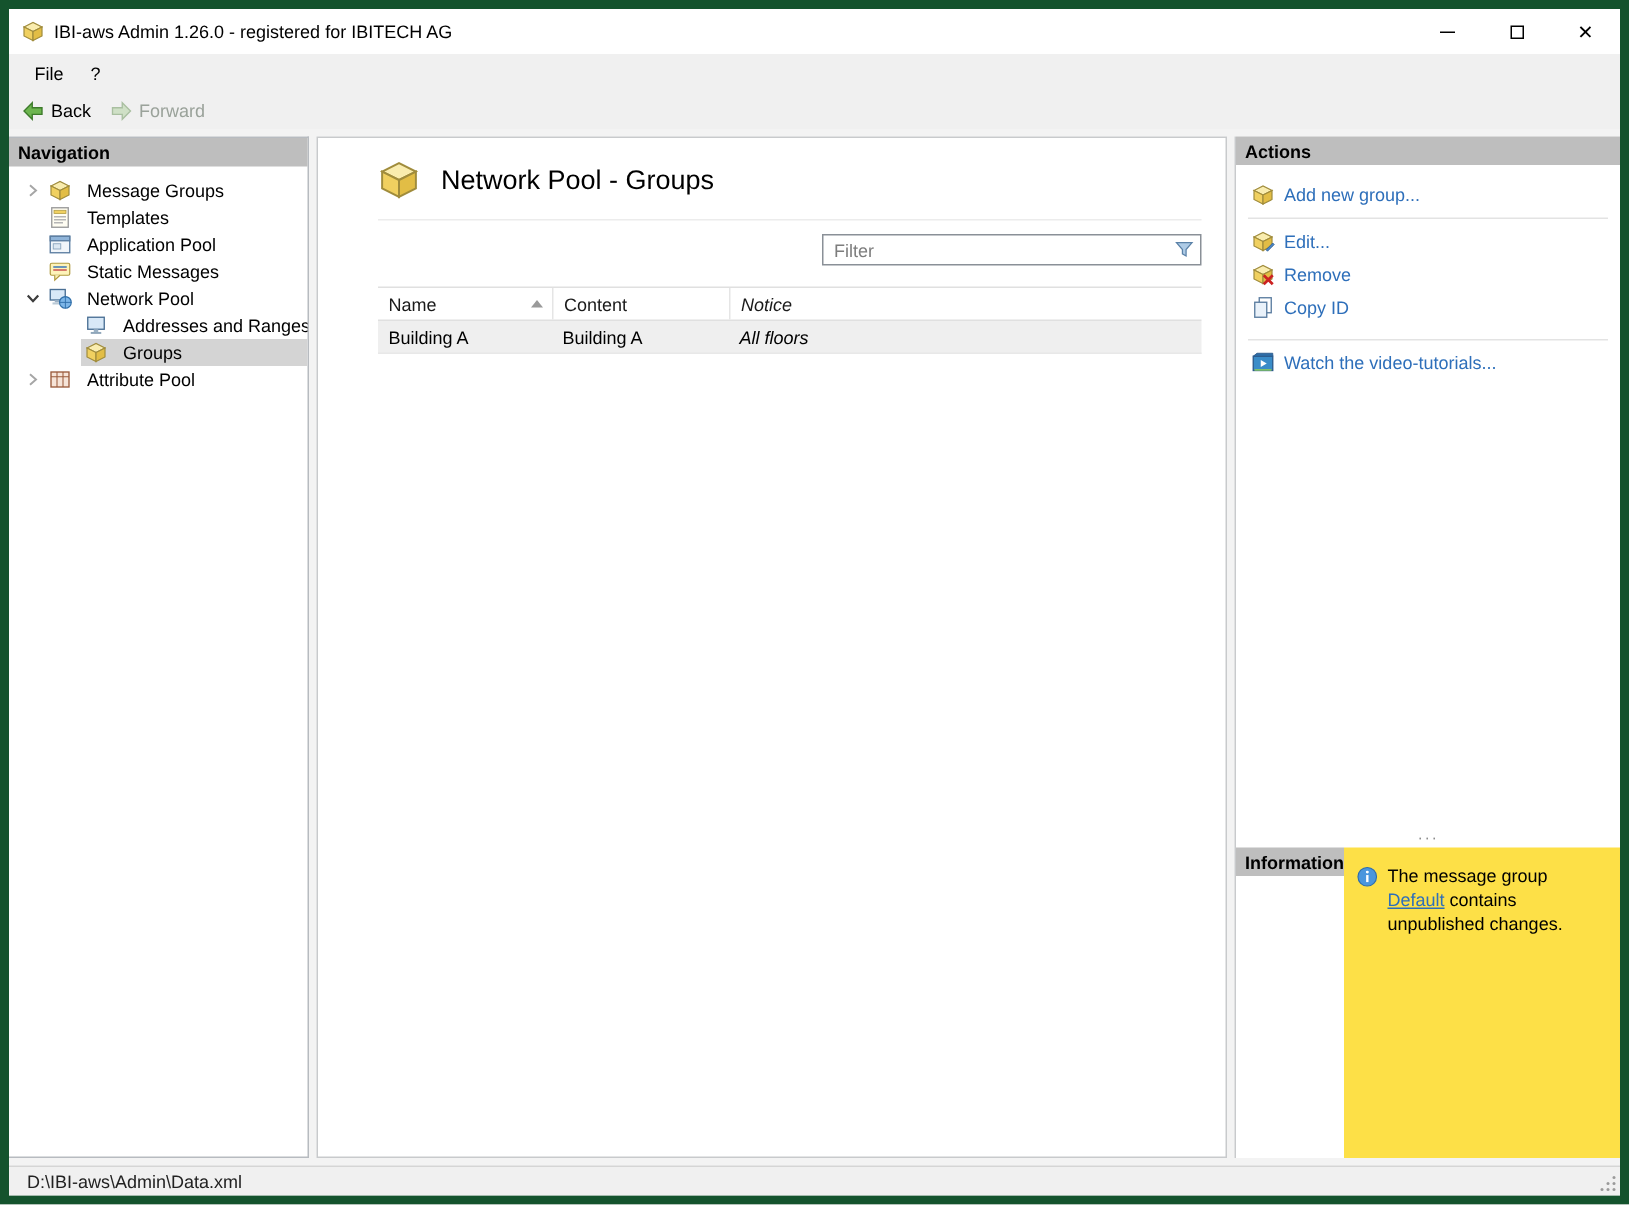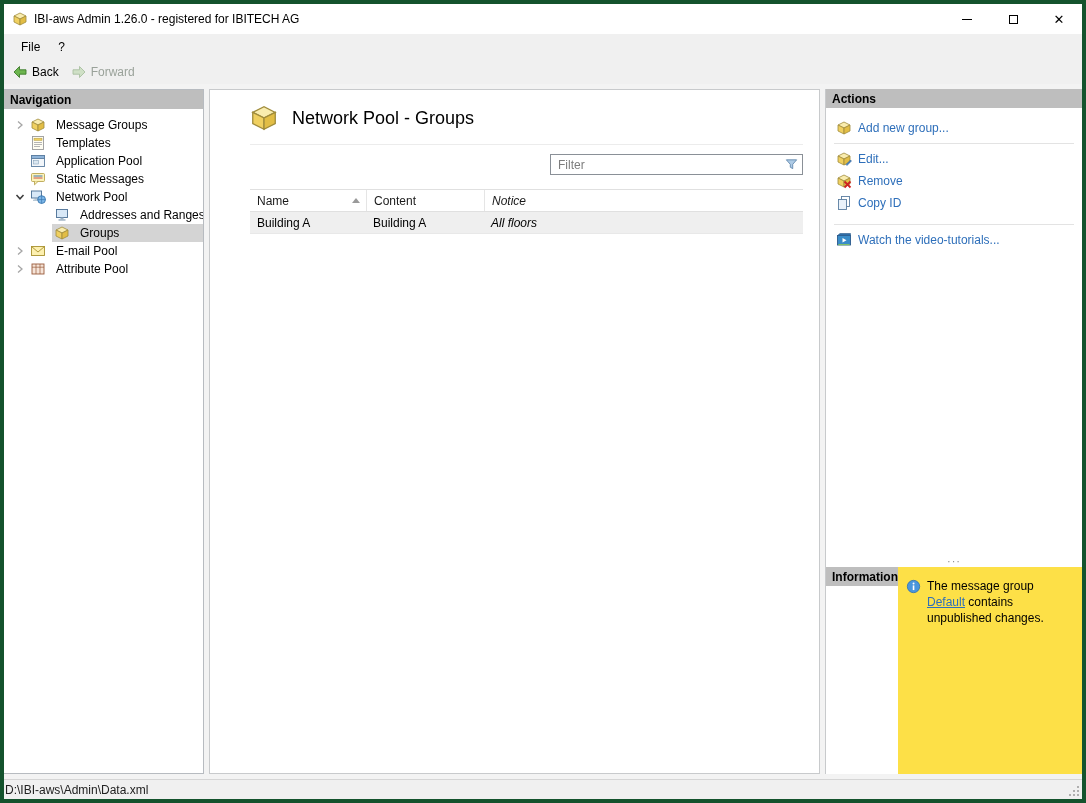--- a/index.html
+++ b/index.html
@@ -1,20 +1,20 @@
 <!DOCTYPE html>
 <html><head>
 <meta charset="utf-8">
 <style>
   * { margin:0; padding:0; box-sizing:border-box; }
   html,body { background:#d9d9d9; }
   body { font-family:"Liberation Sans", sans-serif; }
   .window{
     width:1086px; height:803px; background:#fff;
-    border:4px solid #14532d; display:flex; flex-direction:column;
+    border:6px solid #14532d; display:flex; flex-direction:column;
     position:relative; overflow:hidden;
   }
   
   .titlebar{ height:30px; background:#fff; display:flex; align-items:center; padding-left:8px; flex:0 0 auto; }
   .titlebar .app-ico{ width:16px; height:16px; margin-right:6px; }
   .titlebar .title{ font-size:12px; color:#000; }
   .win-controls{ margin-left:auto; display:flex; height:100%; }
   .win-btn{ width:46px; height:100%; display:flex; align-items:center; justify-content:center; font-size:11px; color:#000; cursor:default; }
   .max-glyph{ width:9px; height:9px; border:1px solid #000; display:inline-block; }
   .min-glyph{ width:10px; height:1px; background:#000; display:inline-block; }
@@ -70,21 +70,21 @@
   .action-sep{ height:1px; background:#e3e3e3; margin:4px 8px; }
   .action-gap{ height:6px; }
   .splitter{ height:12px; display:flex; align-items:center; justify-content:center; color:#8c8c8c; font-size:11px; letter-spacing:1px; line-height:0; }
   .info-panel{ height:207px; flex:0 0 207px; display:flex; flex-direction:row; }
   .info-body{ flex:1; background:#fde047; padding:11px 8px 10px 8px; display:flex; gap:6px; font-size:12px; color:#000; }
   .info-ico{ width:15px; height:15px; flex:0 0 15px; margin-top:1px; }
   .info-text{ line-height:1.35; max-width:215px; }
   .info-link{ color:#2e6fba; text-decoration:underline; cursor:pointer; }
   
   .statusbar{ height:20px; background:#f0f0f0; border-top:1px solid #d5d5d5; display:flex; align-items:center;
-              padding-left:1px; font-size:12px; color:#222; flex:0 0 auto; position:relative; }
+              padding-left:12px; font-size:12px; color:#222; flex:0 0 auto; position:relative; }
   .grip{ position:absolute; right:2px; bottom:2px; width:12px; height:12px; }
 </style>
 </head>
 <body>
 
 <div class="window">
 
   <div class="titlebar">
     <span class="app-ico">
       <svg viewBox="0 0 16 16">
@@ -237,36 +237,20 @@
                 <svg viewBox="0 0 16 16">
                   <path d="M2 5 L8 2 L14 5 L8 8 Z" fill="#f9ecae" stroke="#a08c3c" stroke-width="0.8"></path>
                   <path d="M2 5 L8 8 L8 14 L2 11 Z" fill="#f0d060" stroke="#a08c3c" stroke-width="0.8"></path>
                   <path d="M14 5 L8 8 L8 14 L14 11 Z" fill="#e2bd45" stroke="#a08c3c" stroke-width="0.8"></path>
                 </svg>
               </span>
           <span class="tlabel">Groups</span>
             </span>
         </div>
 
-        <div class="tree-row">
-          <span class="chev">
-              <svg viewBox="0 0 16 16">
-                <path d="M6 4.5 L10 8 L6 11.5" fill="none" stroke="#a6a6a6" stroke-width="1.3"></path>
-              </svg>
-            </span>
-          <span class="row-body">
-              <span class="ticon">
-                <svg viewBox="0 0 16 16">
-                  <rect x="1.5" y="3.5" width="13" height="9" fill="#fdf0b0" stroke="#a8912f" stroke-width="0.9"></rect>
-                  <path d="M1.5 3.5 L8 9 L14.5 3.5" fill="none" stroke="#a8912f" stroke-width="0.9"></path>
-                </svg>
-              </span>
-          <span class="tlabel">E-mail Pool</span>
-            </span>
-        </div>
 
         <div class="tree-row">
           <span class="chev">
               <svg viewBox="0 0 16 16">
                 <path d="M6 4.5 L10 8 L6 11.5" fill="none" stroke="#a6a6a6" stroke-width="1.3"></path>
               </svg>
             </span>
           <span class="row-body">
               <span class="ticon">
                 <svg viewBox="0 0 16 16">

